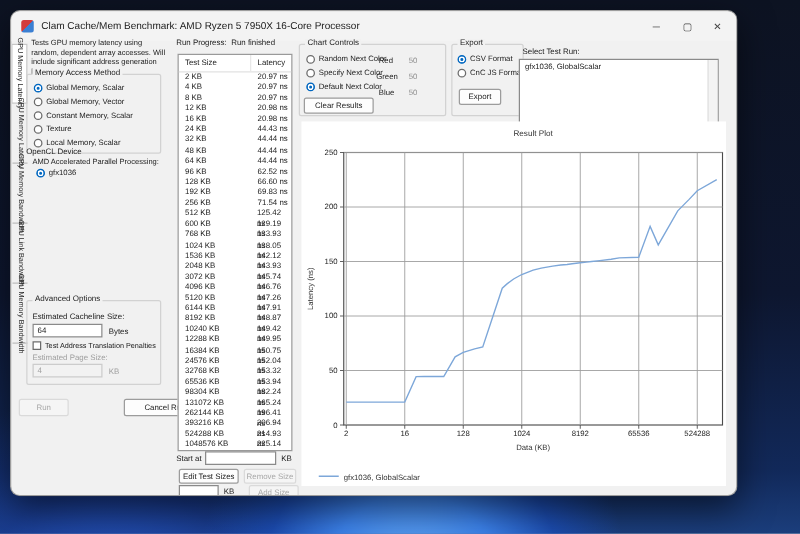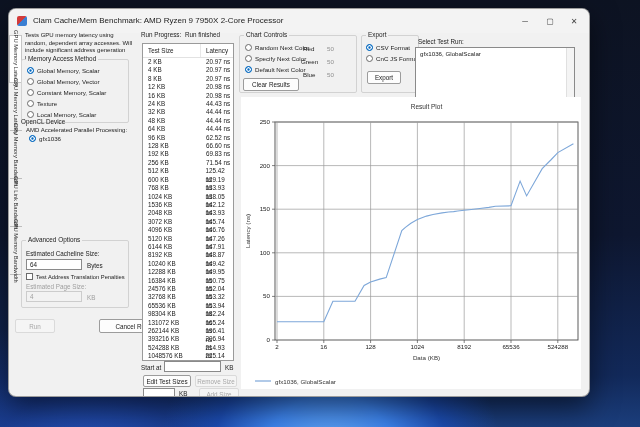--- a/index.html
+++ b/index.html
@@ -58,21 +58,21 @@
   .rgb-row{position:absolute;font-size:6.2px;color:#1c1c1c;white-space:nowrap;}
   .rgb-val{position:absolute;font-size:6.2px;color:#8f8f8f;white-space:nowrap;}
 </style>
 </head>
 <body>
 
 <div id="window">
 
   <div class="titlebar">
     <div class="app-icon"></div>
-    <span class="win-title">Clam Cache/Mem Benchmark: AMD Ryzen 9 7950X 2-Core Processor</span>
+    <span class="win-title">Clam Cache/Mem Benchmark: AMD Ryzen 5 7950X 16-Core Processor</span>
     <div class="winbtn" style="right:52px;">─</div>
     <div class="winbtn" style="right:27px;">▢</div>
     <div class="winbtn" style="right:3px;">✕</div>
   </div>
 
   <div id="tabstrip">
       <div class="tab sel" style="top: 26px; height: 48px;">GPU Memory Latency</div>
       <div class="tab" style="top: 74px; height: 48px;">CPU Memory Latency</div>
       <div class="tab" style="top: 122px; height: 48px;">CPU Memory Bandwidth</div>
       <div class="tab" style="top: 170px; height: 48px;">GPU Link Bandwidth</div>

